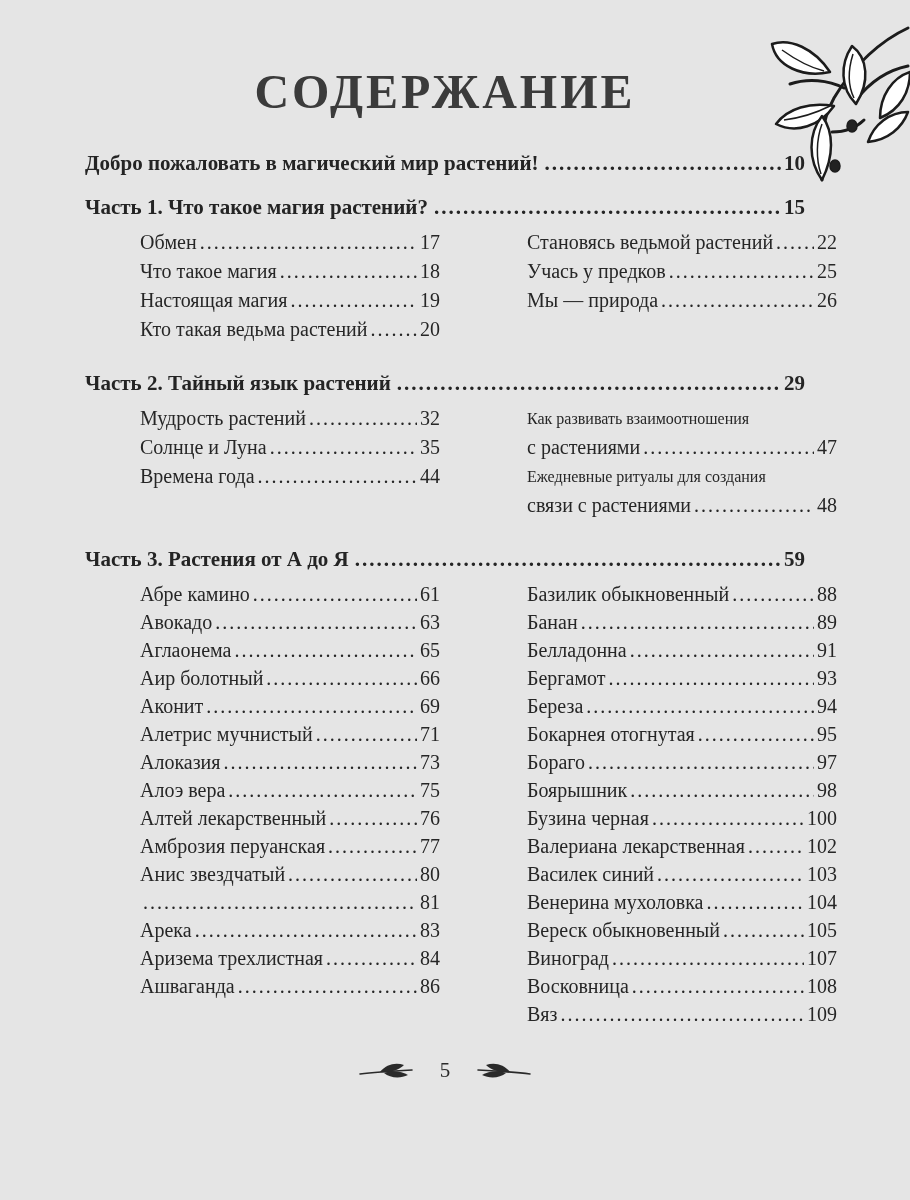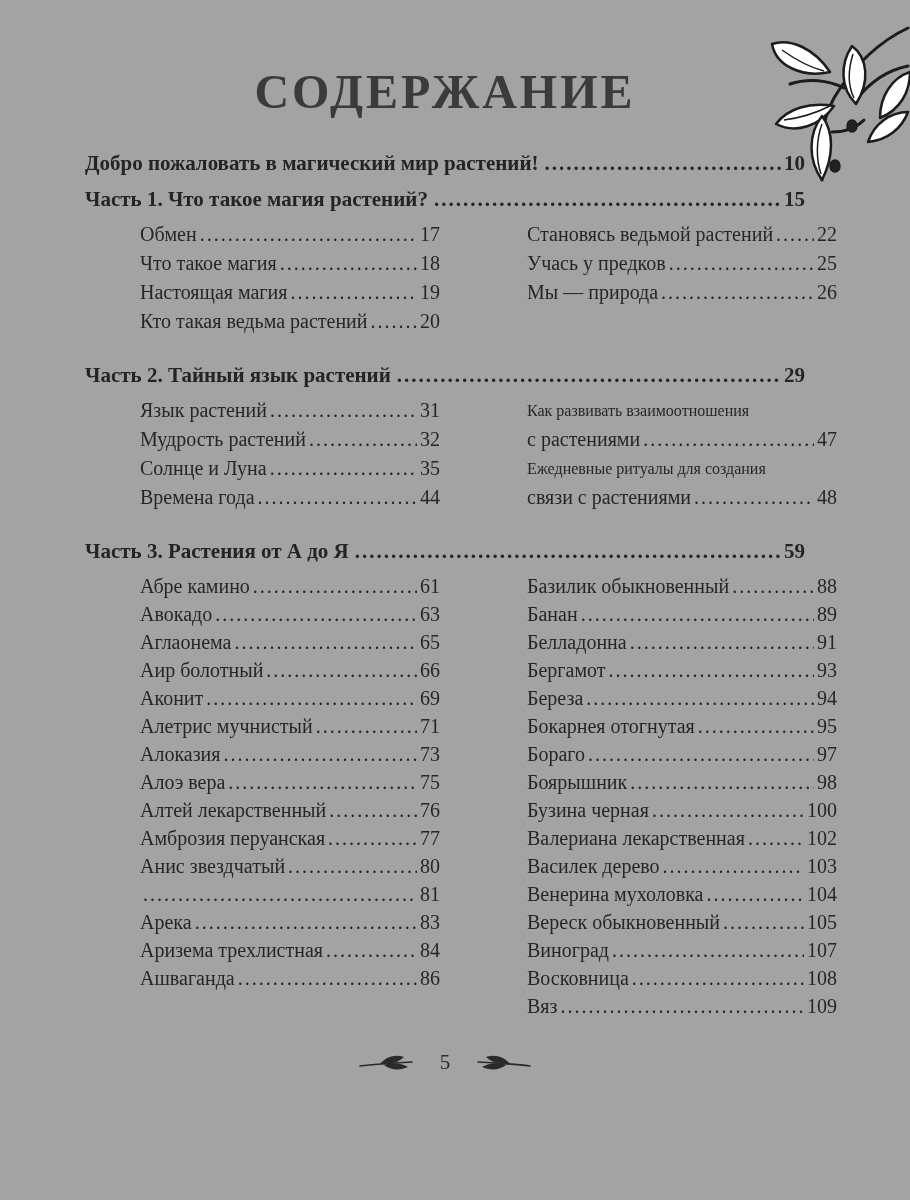--- a/index.html
+++ b/index.html
@@ -10,21 +10,21 @@
     width: 910px; height: 1200px;
     font-family: "Liberation Serif", serif;
     color: #262626;
   }
   .page {
     position: relative;
     width: 910px; height: 1200px;
     box-sizing: border-box;
     padding: 64px 105px 0 85px;
     overflow: hidden;
-    background: #a3a3a3;
+    background: #e5e5e5;
   }
   .corner-art {
     position: absolute;
     top: 14px; right: 0;
     width: 178px; height: 190px;
   }
   h1.page-title {
     margin: 0 0 28px 0;
     text-align: center;
     font-size: 48px;
@@ -38,21 +38,21 @@
   .toc-heading {
     display: flex;
     align-items: baseline;
     font-weight: bold;
     font-size: 21px;
     line-height: 30px;
     color: #242424;
   }
   .toc-heading .label { white-space: nowrap; }
   .toc-heading .dots { margin-left: 6px; }
-  .intro-row { margin-bottom: 6px; }
+  .intro-row { margin-bottom: 14px; }
   .toc-section { margin-bottom: 24px; }
   .columns {
     display: flex;
     gap: 55px;
     margin-top: 6px;
   }
   .col-left  { width: 355px; padding-left: 55px; box-sizing: border-box; }
   .col-right { width: 310px; box-sizing: border-box; margin-left: 32px; }
   .entry-row {
     display: flex;
@@ -182,25 +182,20 @@
       </section>
       <section class="toc-section section-idx-1">
         <div class="toc-heading">
           <span class="label">Часть 2. Тайный язык растений</span>
           <span class="dots"></span>
           <span class="pagenum">29</span>
         </div>
         <div class="columns">
           <div class="col-left">
             <div class="entry-row">
-              <span class="label">Язык растений</span>
-              <span class="dots"></span>
-              <span class="pagenum">31</span>
-            </div>
-            <div class="entry-row">
               <span class="label">Мудрость растений</span>
               <span class="dots"></span>
               <span class="pagenum">32</span>
             </div>
             <div class="entry-row">
               <span class="label">Солнце и Луна</span>
               <span class="dots"></span>
               <span class="pagenum">35</span>
             </div>
             <div class="entry-row">
@@ -357,21 +352,21 @@
               <span class="label">Бузина черная</span>
               <span class="dots"></span>
               <span class="pagenum">100</span>
             </div>
             <div class="entry-row">
               <span class="label">Валериана лекарственная</span>
               <span class="dots"></span>
               <span class="pagenum">102</span>
             </div>
             <div class="entry-row">
-              <span class="label">Василек дерево</span>
+              <span class="label">Василек синий</span>
               <span class="dots"></span>
               <span class="pagenum">103</span>
             </div>
             <div class="entry-row">
               <span class="label">Венерина мухоловка</span>
               <span class="dots"></span>
               <span class="pagenum">104</span>
             </div>
             <div class="entry-row">
               <span class="label">Вереск обыкновенный</span>

